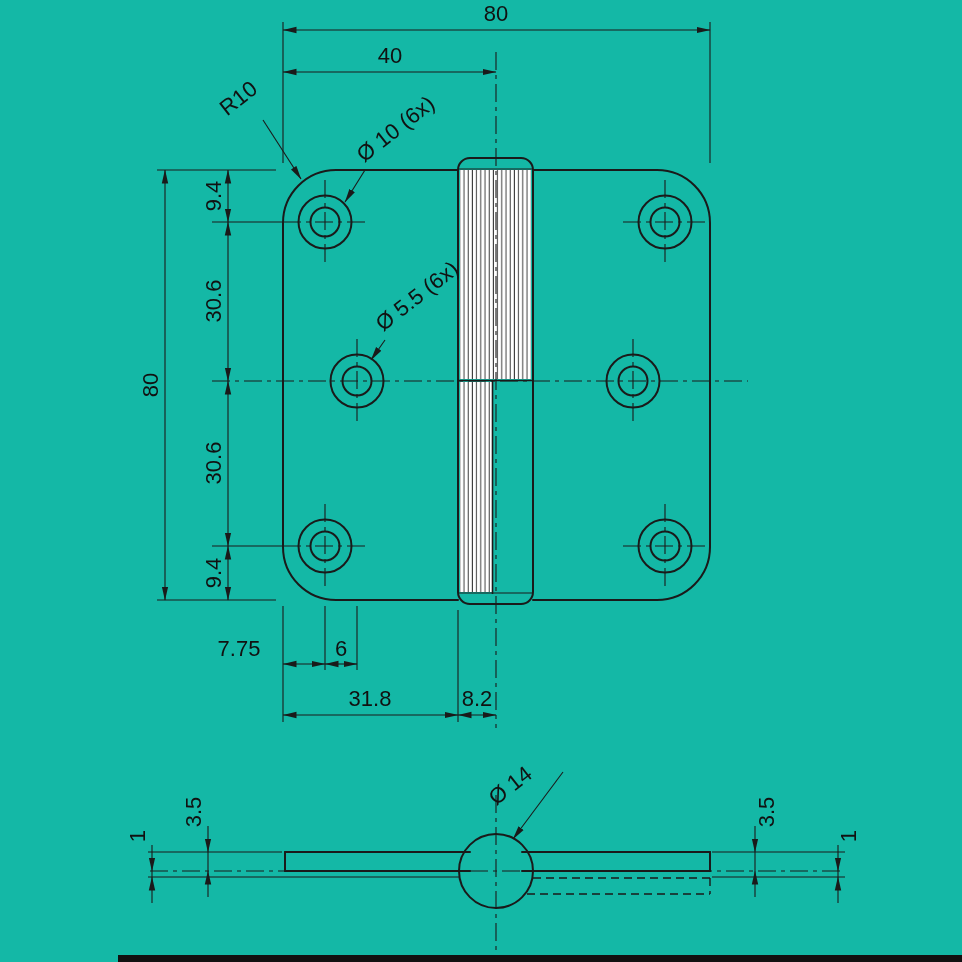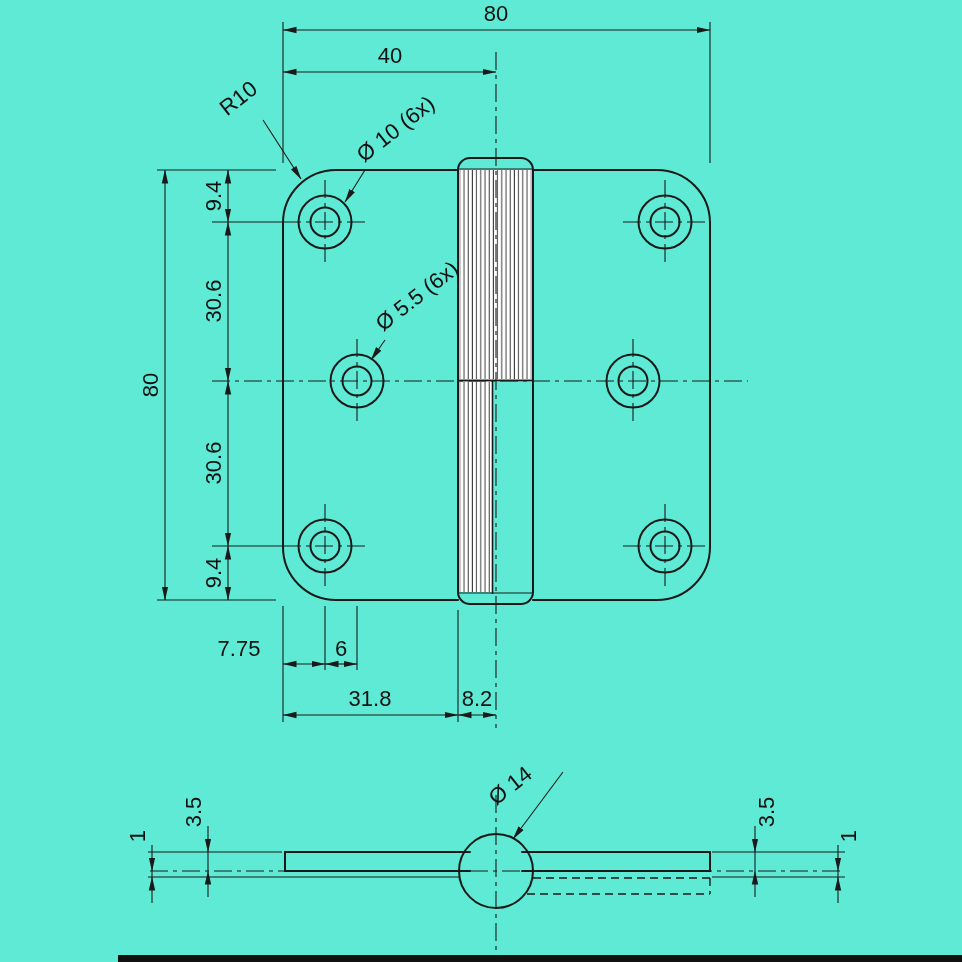--- a/index.html
+++ b/index.html
@@ -1,16 +1,16 @@
 <!DOCTYPE html>
 <html><head>
 <meta charset="utf-8">
 <style>
   html,body{margin:0;padding:0;background:#fff;}
-  .stage{position:relative;width:962px;height:962px;background:#5eead4;overflow:hidden;
+  .stage{position:relative;width:962px;height:962px;background:#14b8a6;overflow:hidden;
          font-family:"Liberation Sans","DejaVu Sans",sans-serif;}
   svg{display:block;}
   .obj{stroke:#1a1a1a;stroke-width:2;fill:none;stroke-linejoin:round;stroke-linecap:round;}
   .obj2{stroke:#1a1a1a;stroke-width:1.6;fill:none;}
   .thin{stroke:#1a1a1a;stroke-width:1.1;fill:none;}
   .cl{stroke:#1a1a1a;stroke-width:1.1;fill:none;stroke-dasharray:18 5 4 5;}
   .hid{stroke:#1a1a1a;stroke-width:1.4;fill:none;stroke-dasharray:8 5;}
   .dim{stroke:#1a1a1a;stroke-width:1.1;fill:none;}
   text.d{font-size:22px;fill:#111;}
 </style>

